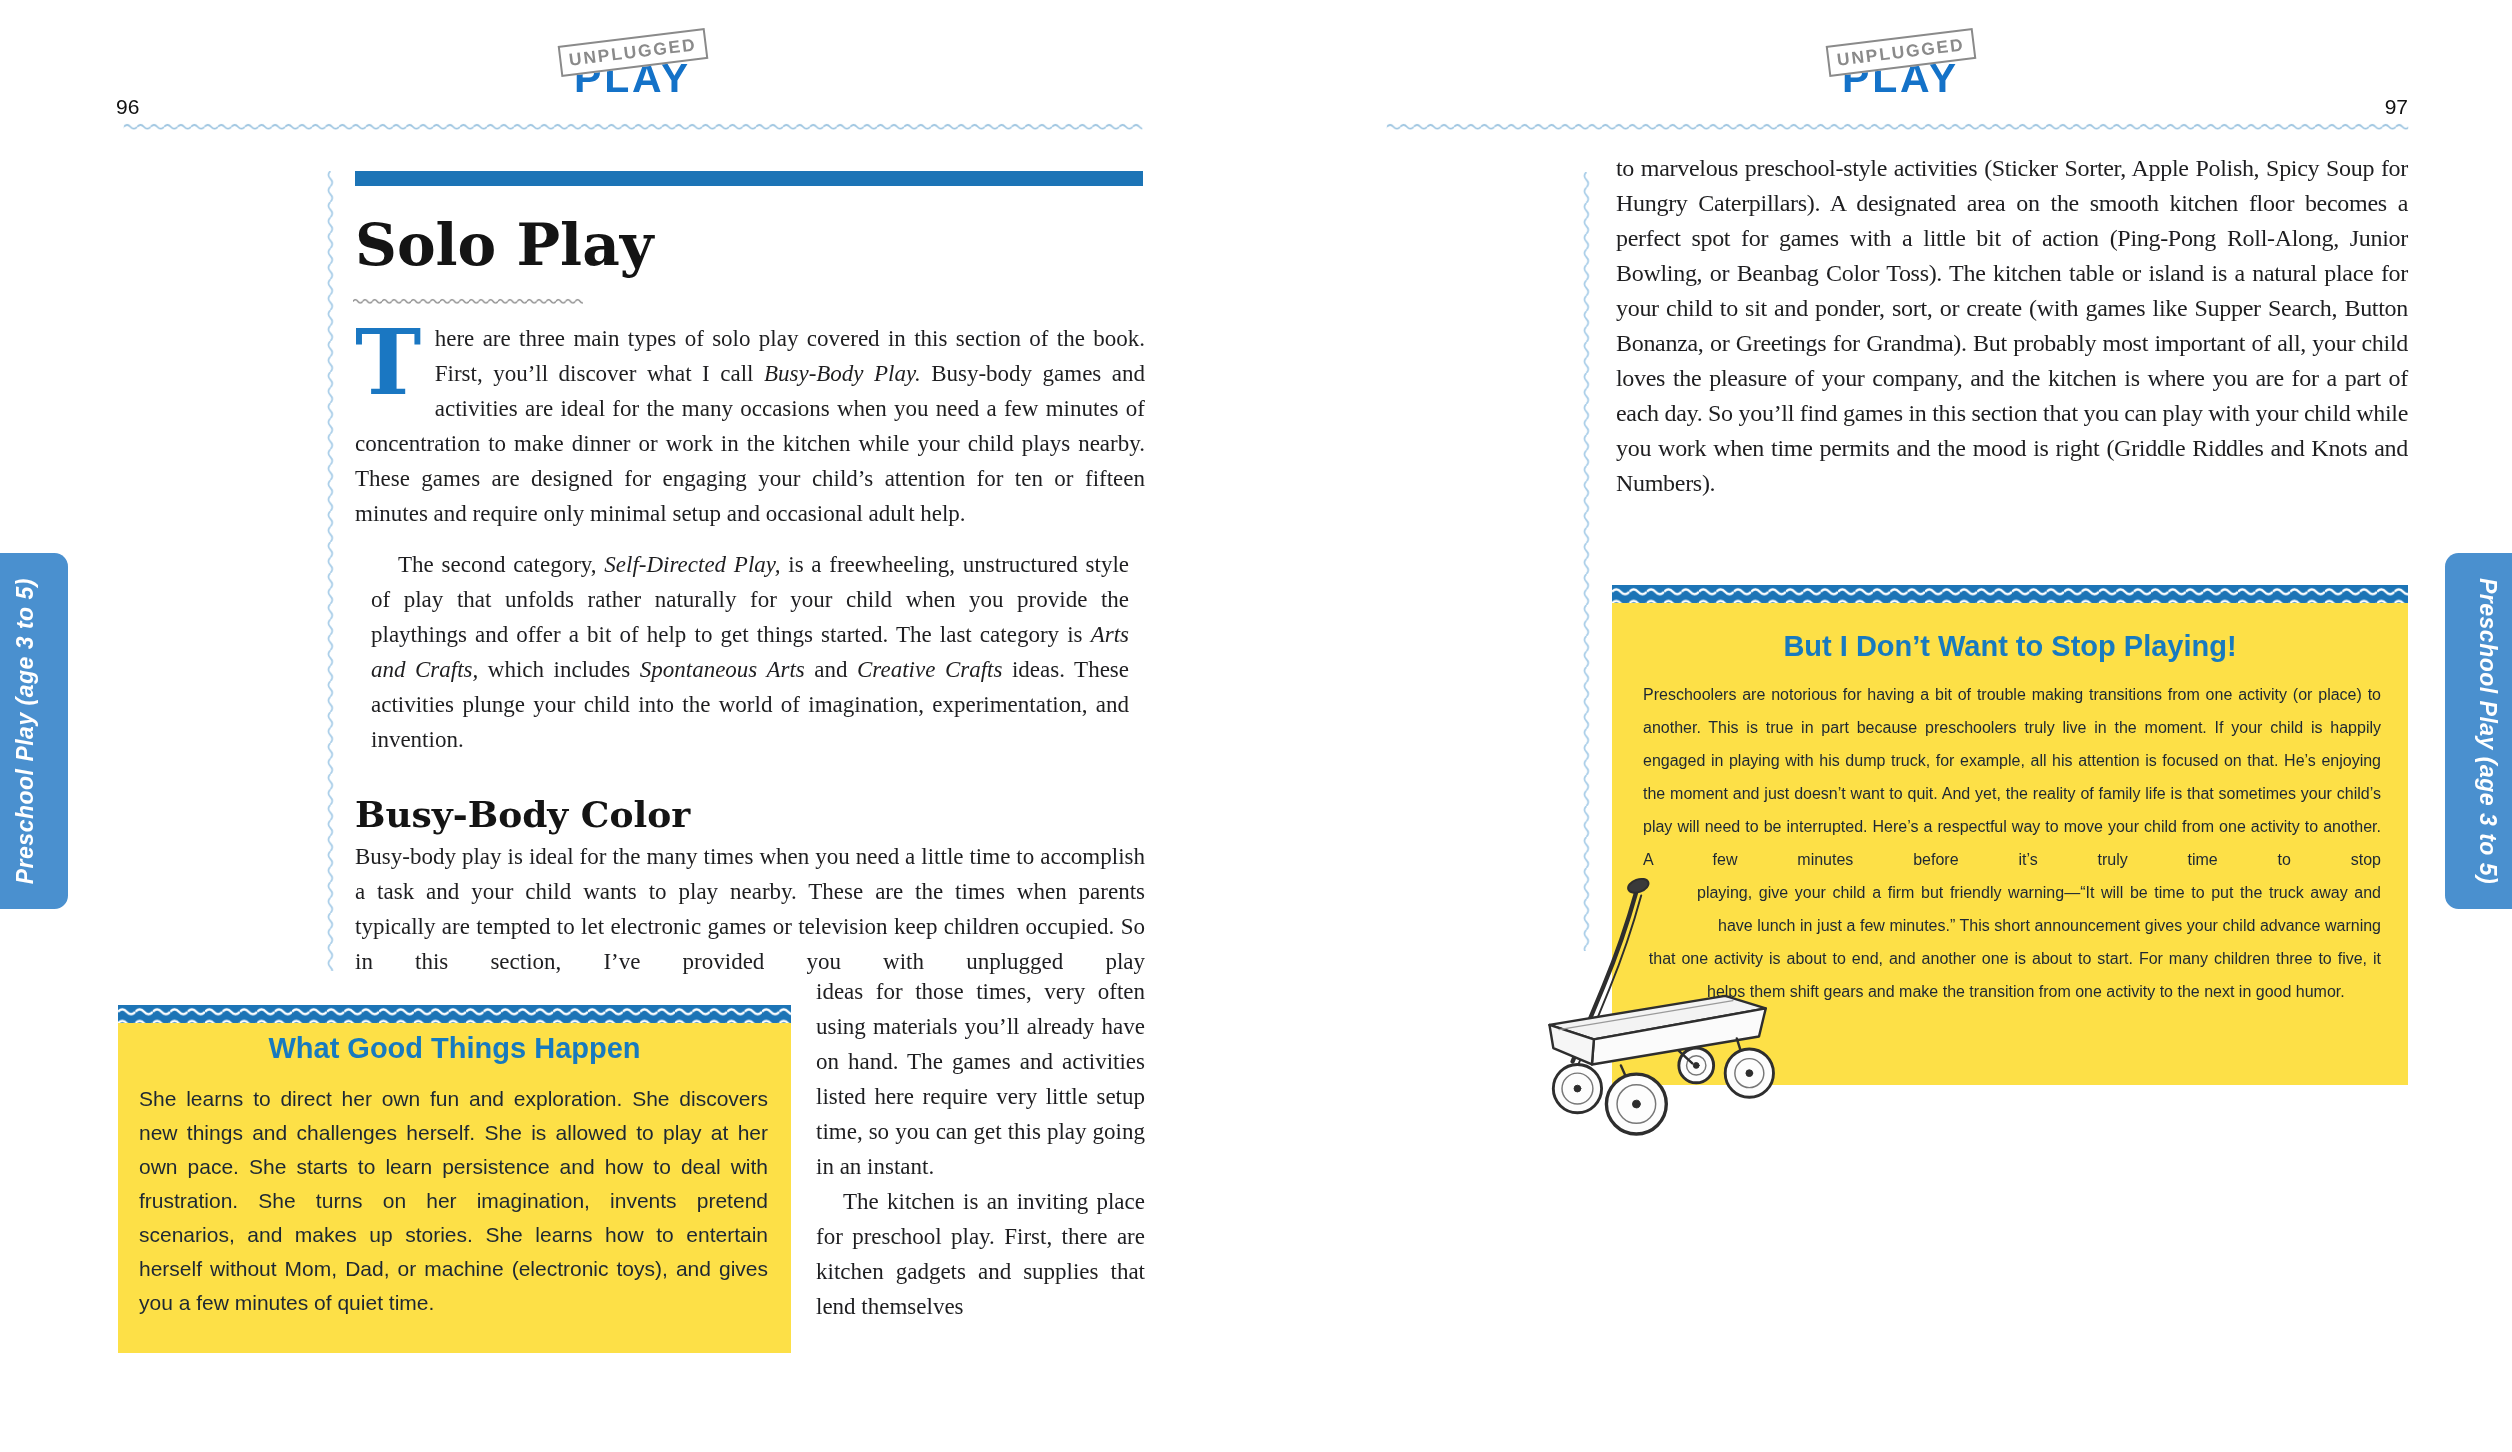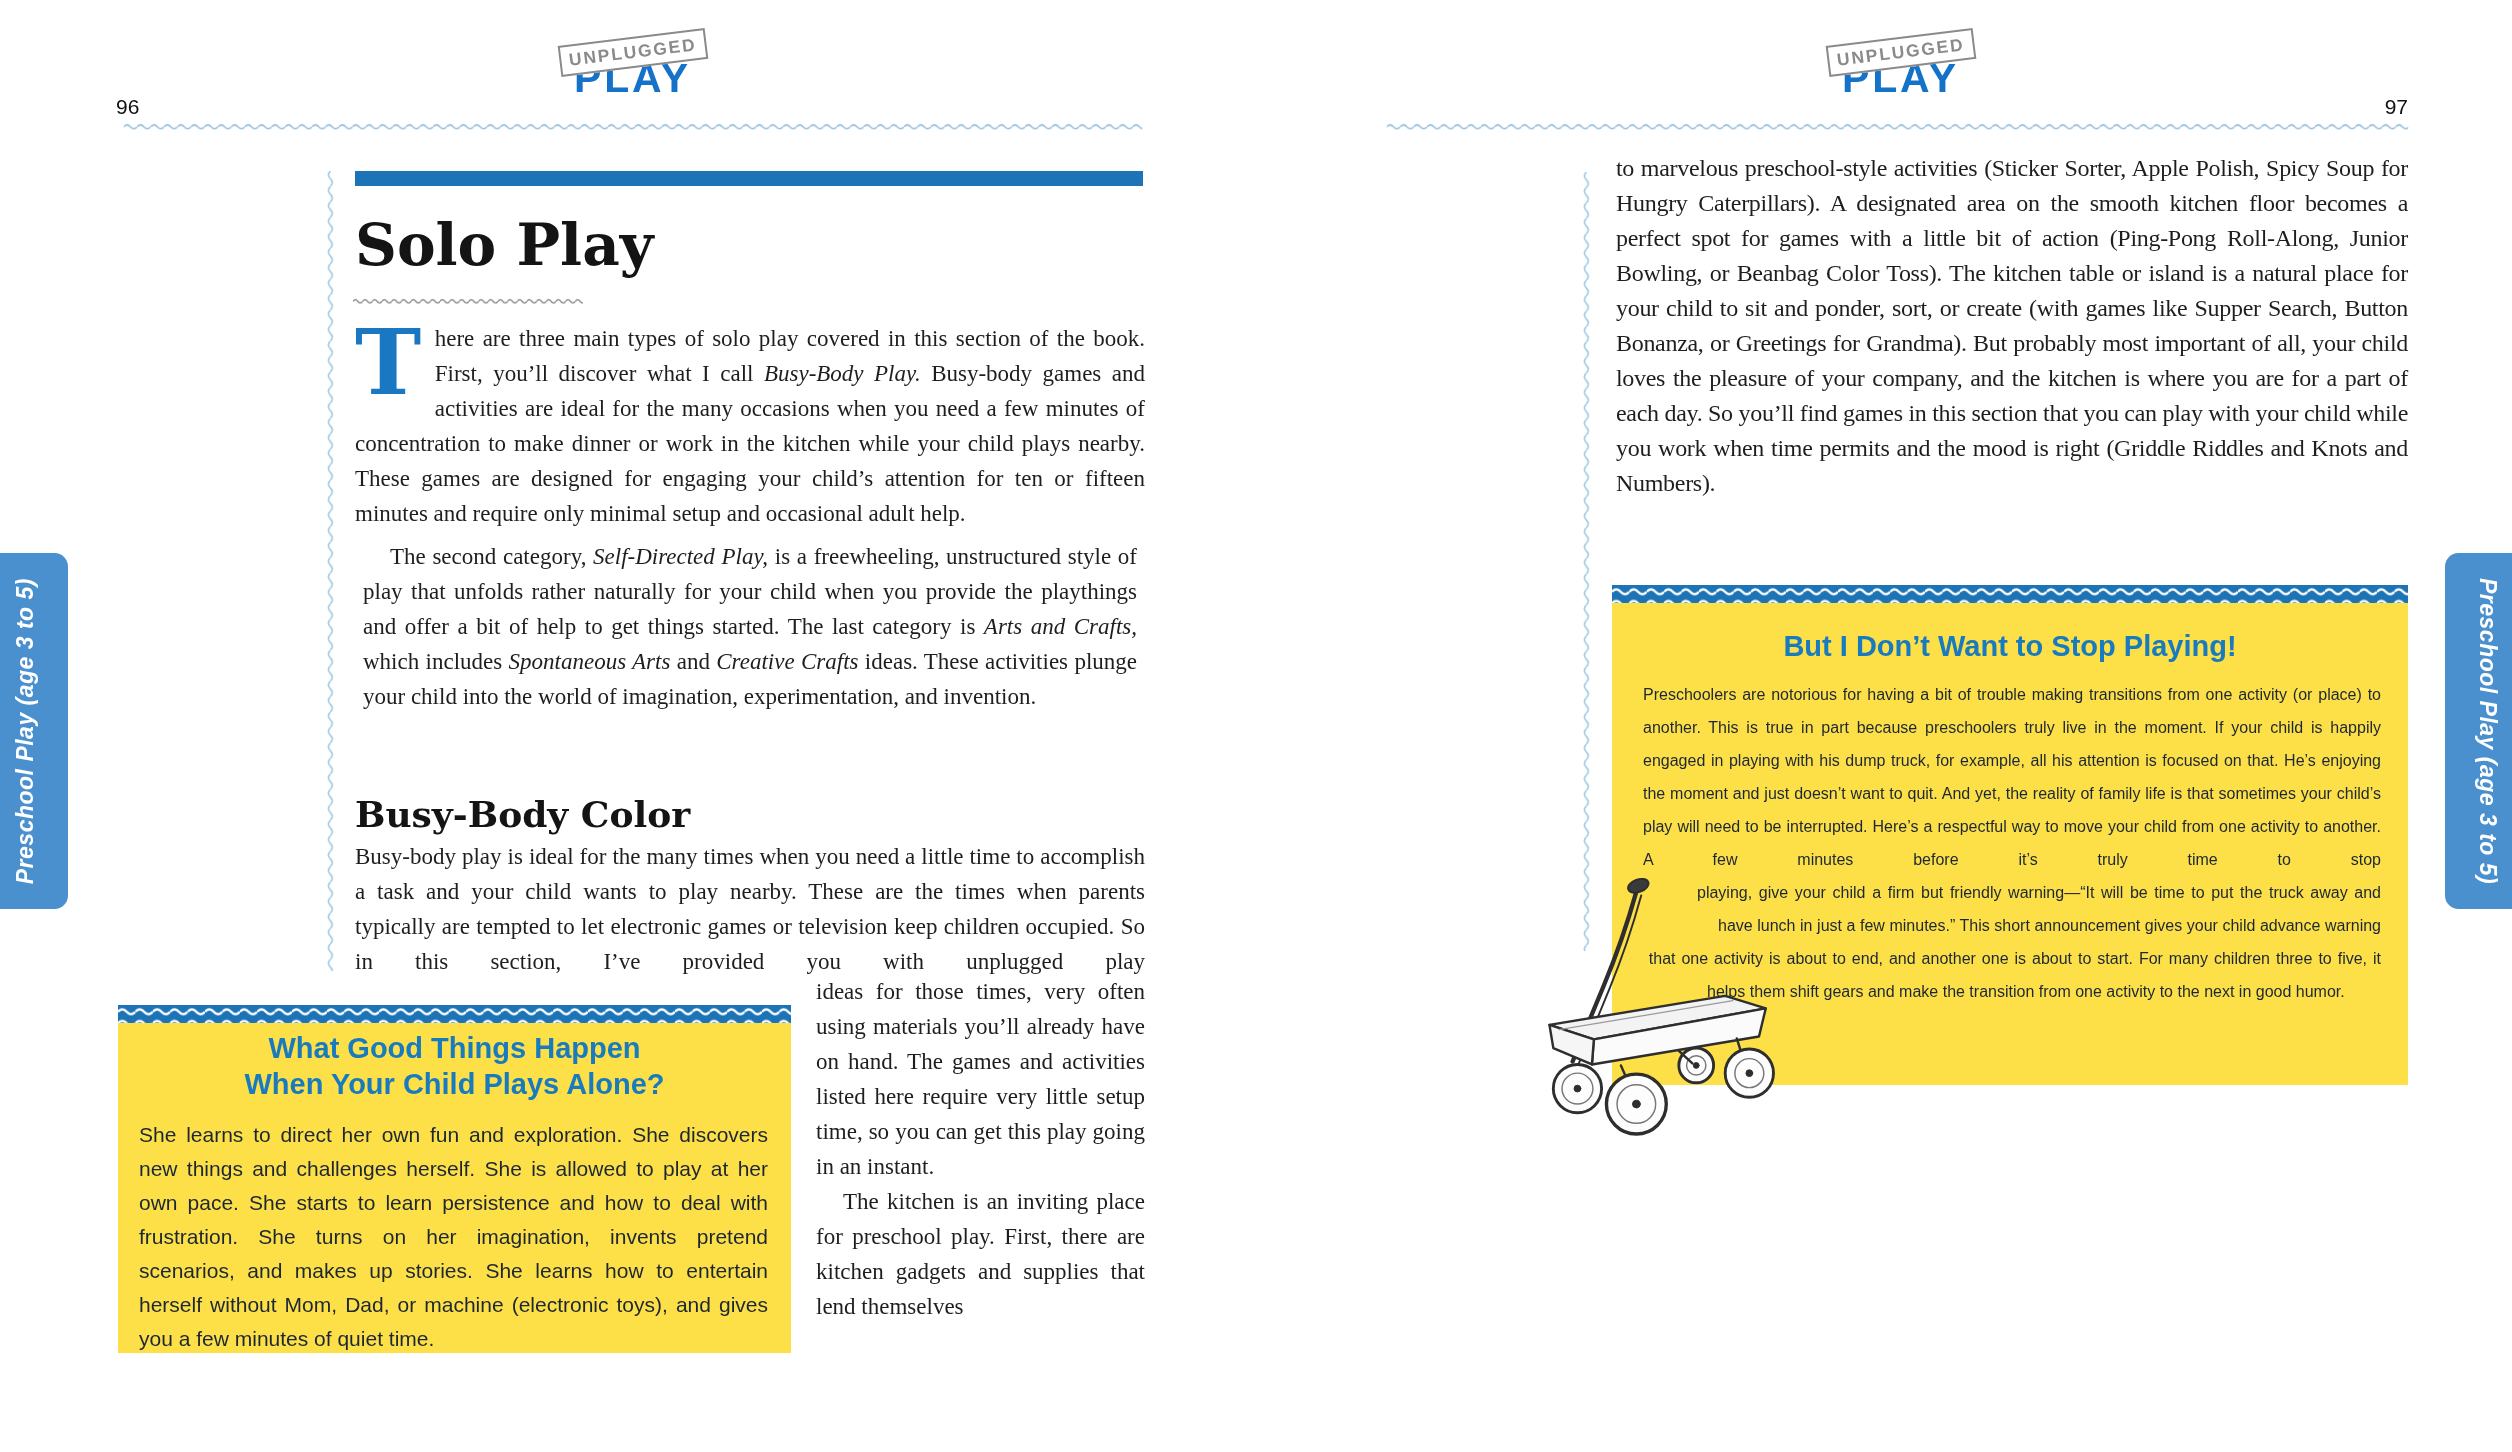--- a/index.html
+++ b/index.html
@@ -154,21 +154,21 @@
     <div class="abs main-title">Solo Play</div>
 
     <svg class="abs title-underline" viewBox="0 0 238 7" width="230" height="6.8">
       <rect class="wavefill" width="100%" height="100%" fill="url(#wave-gray)"></rect>
     </svg>
 
     <div class="abs serif-body intro">
       <p style="margin:0;">
         <span class="dropcap">T</span><span>here are three main types of solo play covered in this section of the book. First, you’ll discover what I call </span><i>Busy-Body Play.</i><span> Busy-body games and activities are ideal for the many occasions when you need a few minutes of concentration to make dinner or work in the kitchen while your child plays nearby. These games are designed for engaging your child’s attention for ten or fifteen minutes and require only minimal setup and occasional adult help.</span>
       </p>
-      <p class="indent" style="margin:8px;clear:left;">
+      <p class="indent" style="margin:16px;clear:left;">
         <span>The second category, </span><i>Self-Directed Play,</i><span> is a freewheeling, unstructured style of play that unfolds rather naturally for your child when you provide the playthings and offer a bit of help to get things started. The last category is </span><i>Arts and Crafts,</i><span> which includes </span><i>Spontaneous Arts</i><span> and </span><i>Creative Crafts</i><span> ideas. These activities plunge your child into the world of imagination, experimentation, and invention.</span>
       </p>
     </div>
 
     <div class="abs busy-heading">Busy-Body Color</div>
 
     <div class="abs serif-body busy-wide jlast">Busy-body play is ideal for the many times when you need a little time to accomplish a task and your child wants to play nearby. These are the times when parents typically are tempted to let electronic games or television keep children occupied. So in this section, I’ve provided you with unplugged play</div>
 
     <div class="abs serif-body narrow-col">
       <p style="margin:0;">ideas for those times, very often using materials you’ll already have on hand. The games and activities listed here require very little setup time, so you can get this play going in an instant.</p>
@@ -176,21 +176,20 @@
     </div>
 
     <div class="abs infobox box-left">
       <div class="box-bar">
         <svg width="100%" height="18.4" viewBox="0 0 696 19">
           <rect width="100%" height="19" fill="url(#wave-white)"></rect>
         </svg>
       </div>
       <div class="box-heading">
         <div>What Good Things Happen</div>
-        <div>When Your Child Plays Alone?</div>
       </div>
       <div class="sans-body">She learns to direct her own fun and exploration. She discovers new things and challenges herself. She is allowed to play at her own pace. She starts to learn persistence and how to deal with frustration. She turns on her imagination, invents pretend scenarios, and makes up stories. She learns how to entertain herself without Mom, Dad, or machine (electronic toys), and gives you a few minutes of quiet time.</div>
     </div>
   </div>
 
   <div>
 
     <div class="abs pagenum" style="left:2367px;top:95px;width:41px;text-align:right;">97</div>
 
     <div class="abs logo" style="left:1775px;top:37px;">

